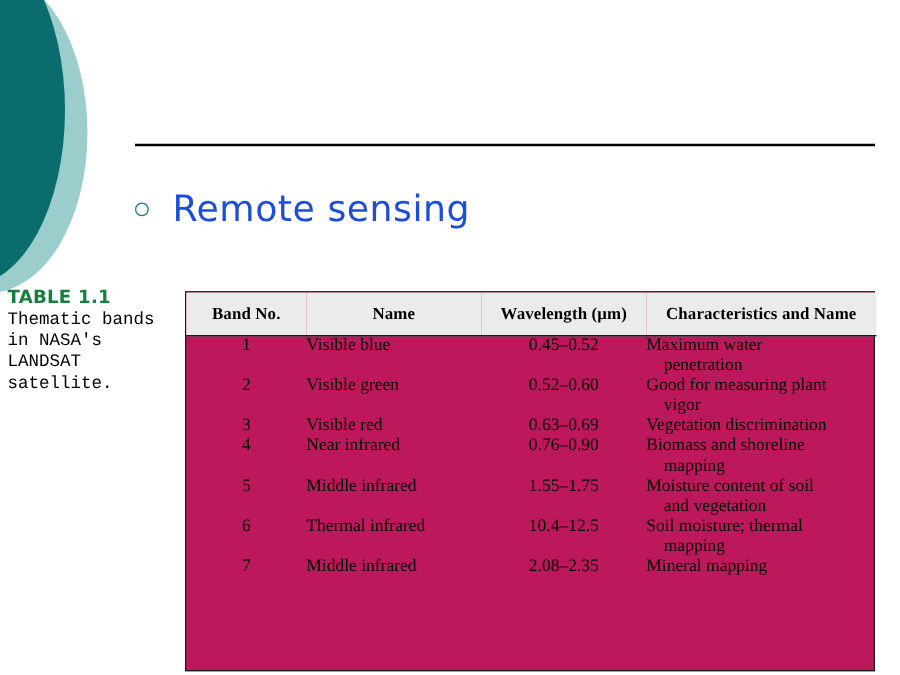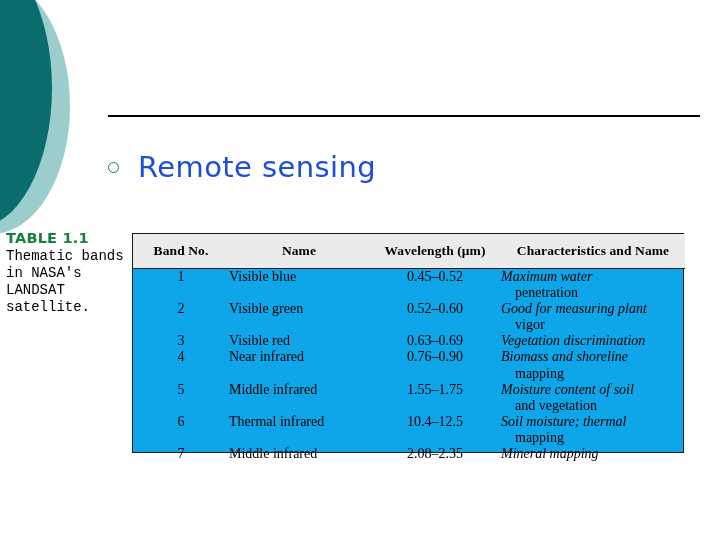--- a/index.html
+++ b/index.html
@@ -103,26 +103,26 @@
   .caption-text {
     font-family: Liberation Mono, monospace;
     font-size: 14px;
     color: #000000;
     line-height: 1.22;
   }
 
   
   .table-wrap {
     position: absolute;
-    left: 132px;
+    left: 148px;
     top: 233px;
     width: 552px;
-    height: 220px;
+    height: 304px;
     border: 1.5px solid #1a1a1a;
-    background: #0ea5e9;
+    background: #be185d;
     box-sizing: border-box;
     z-index: 4;
   }
   table.band-table {
     width: 100%;
     border-collapse: collapse;
     font-family: "Liberation Serif", serif;
     table-layout: fixed;
   }
   table.band-table thead th {
@@ -154,21 +154,21 @@
   th.c-chars  { width: 184px; }
 
   tr.row-pad td { padding-top: 9px; }
   tr.row-tight td { padding-top: 1px; }
 
   .chars-cont {
     display: block;
     padding-left: 14px;
     white-space: nowrap;
   }
-  .nowrap { white-space: nowrap; font-style: italic; }
+  .nowrap { white-space: nowrap; }
 </style>
 </head>
 <body>
 
 <div id="slide">
 
   <div class="deco-light"></div>
   <div class="deco-dark"></div>
 
   <div class="title-rule"></div>

